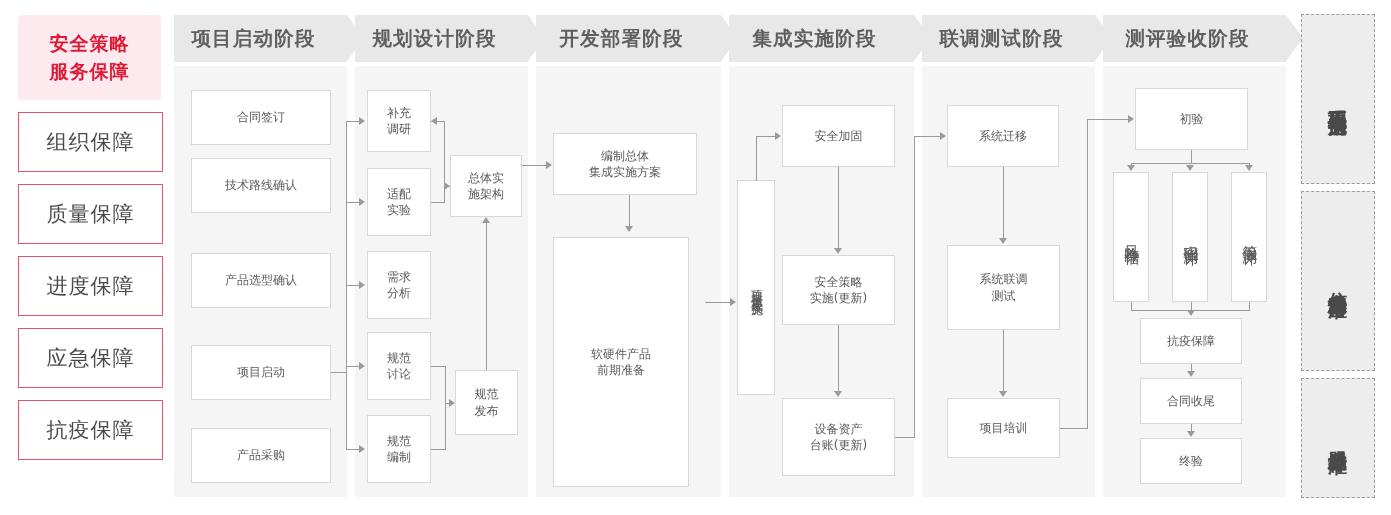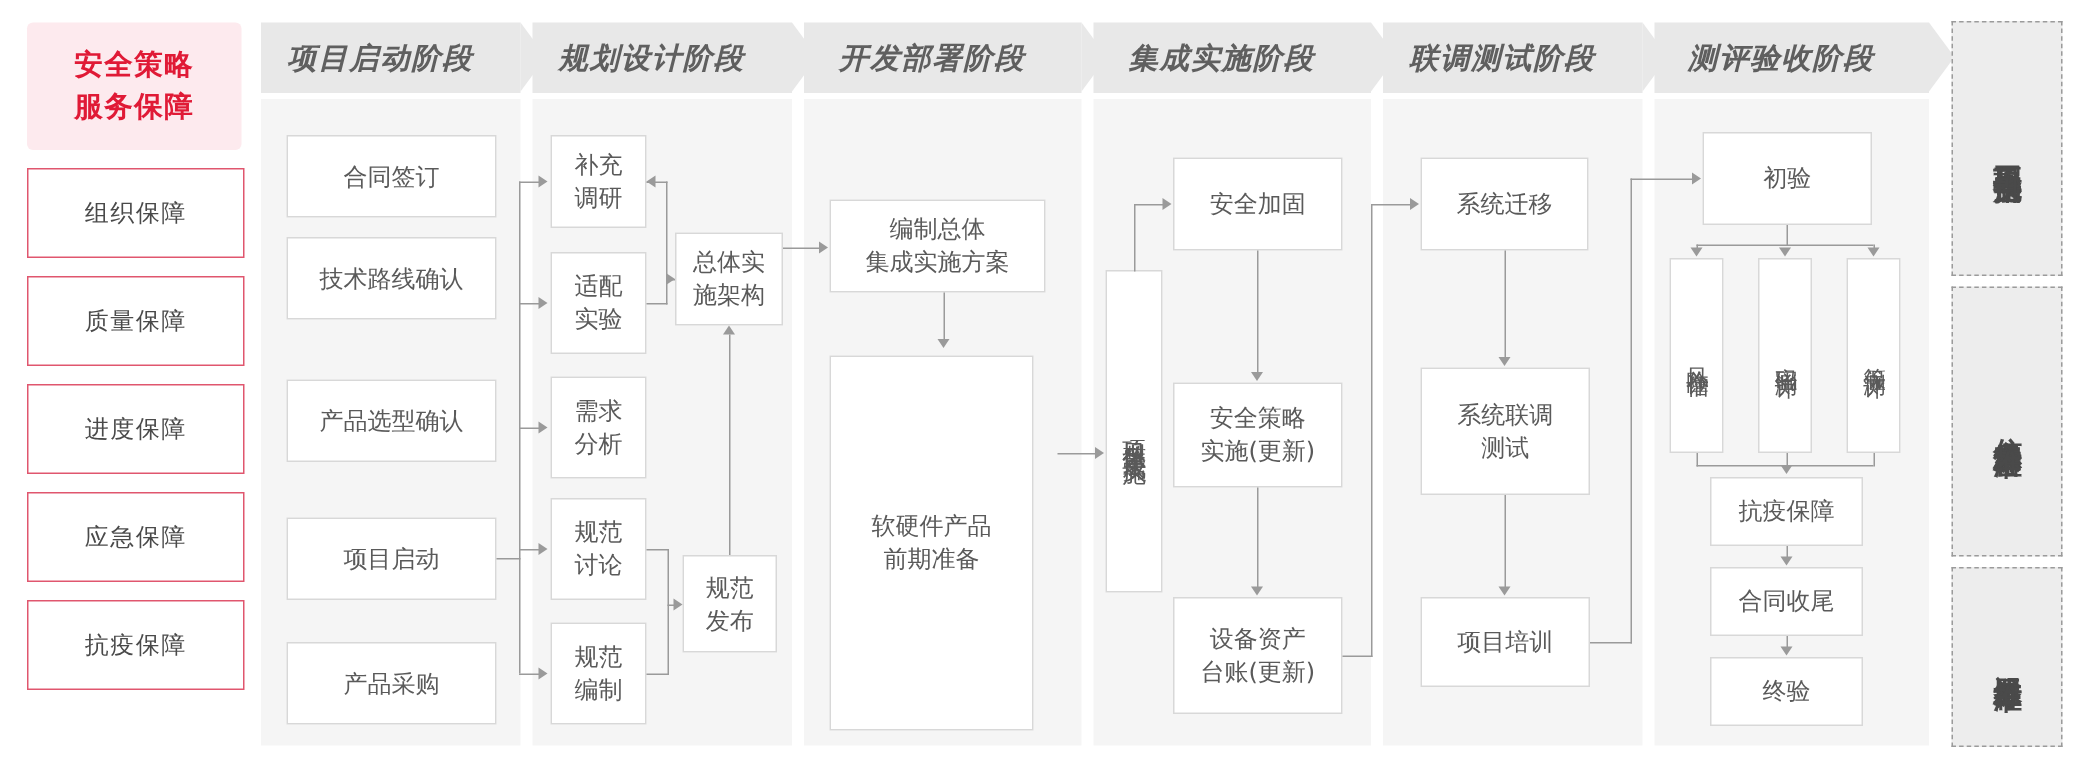--- a/index.html
+++ b/index.html
@@ -27,60 +27,60 @@
     font-size:19px;
     line-height:1.45;
     letter-spacing:1px;
   }
   .guar-item{
     position:absolute;
     left:18px; width:143px; height:58px;
     background:#ffffff;
     border:1.4px solid #e0566e;
     display:flex; align-items:center; justify-content:center;
-    font-size:16px;
+    font-size:21px;
     color:#4a4a4a;
     letter-spacing:1px;
   }
   
   .phase-panel{
     position:absolute;
     top:66px;
     background:#f5f5f5;
     height:431px;
   }
   .phase-head{
     position:absolute;
     top:15px; height:47px;
     background:#e8e8e8;
     color:#5f5f5f;
     font-weight:bold;
     font-size:19.5px;
     letter-spacing:1.2px;
-    display:flex; align-items:center; justify-content:center;font-style:italic;
+    display:flex; align-items:center; justify-content:center;
   }
   .phase-head .label{ margin-right:14px; }
   .phase-head::after{
     content:"";
     position:absolute;
     left:100%; top:0;
     width:0; height:0;
     border-top:23.5px solid transparent;
     border-bottom:23.5px solid transparent;
     border-left:17px solid #e8e8e8;
   }
   
   .node{
     position:absolute;
     background:#ffffff;
     border:1px solid #d8d8d8;
     display:flex; align-items:center; justify-content:center;
     text-align:center;
     color:#5a5a5a;
-    font-size:16px;
+    font-size:12px;
     line-height:1.35;
     box-sizing:border-box;
   }
   .node.sm{ font-size:15px; }
   .node.vert{
     writing-mode:vertical-rl;
     text-orientation:upright;
     letter-spacing:2px;
     line-height:1.15;
   }

